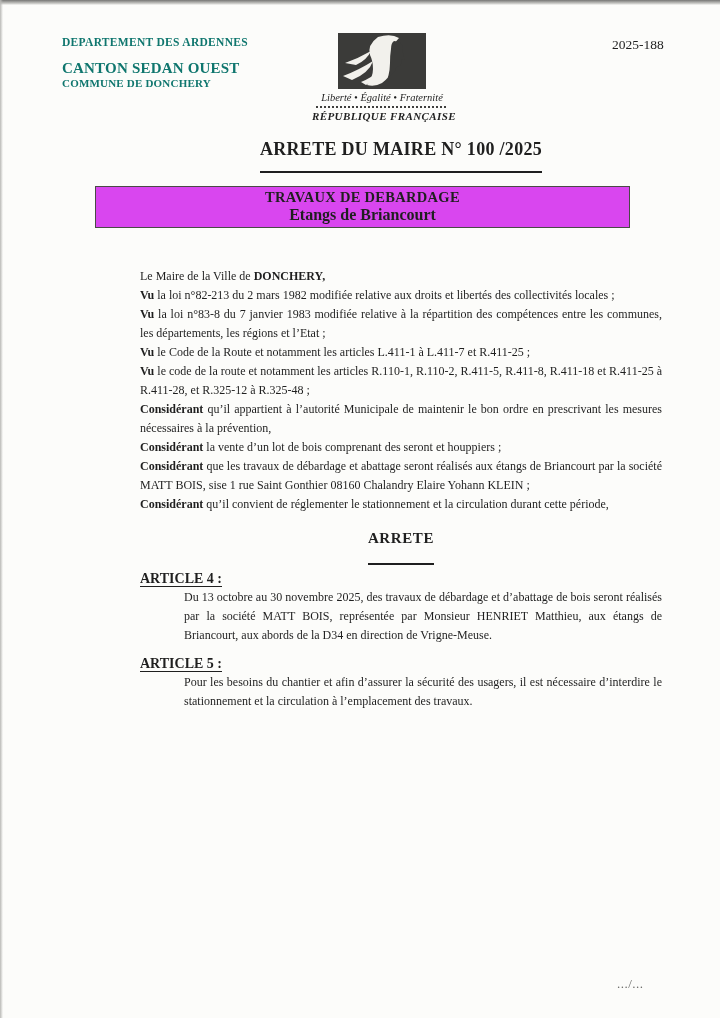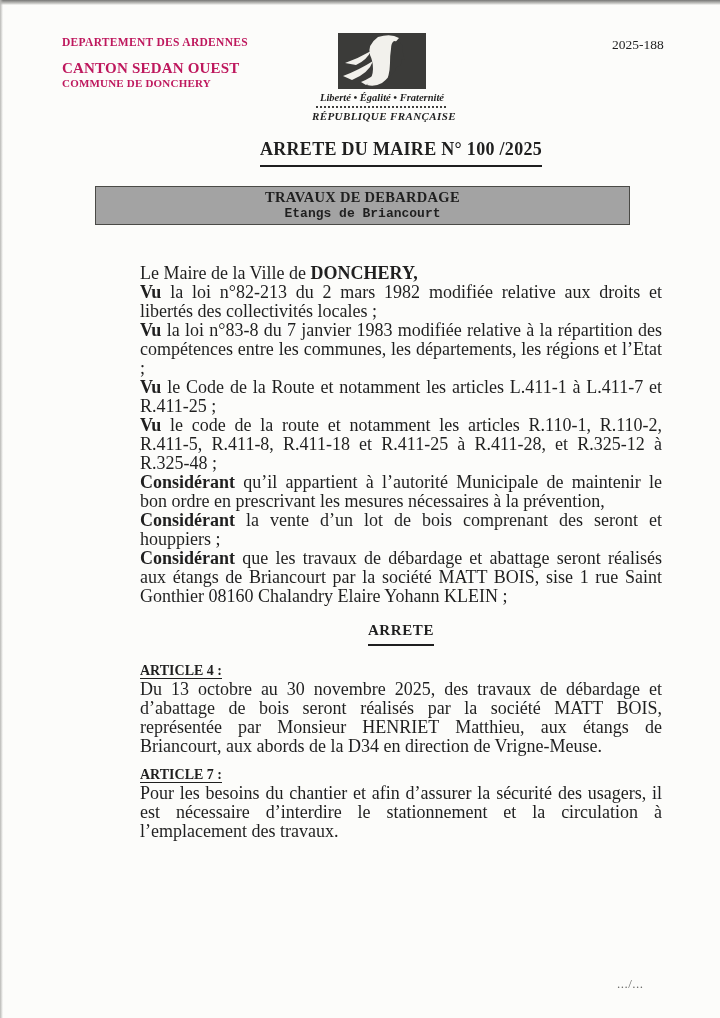--- a/index.html
+++ b/index.html
@@ -12,55 +12,55 @@
     font-family:"Liberation Serif","DejaVu Serif",serif;
     overflow:hidden;
   }
   
   .scan-edge-top { position:absolute; top:0; left:0; width:720px; height:5px;
     background:linear-gradient(#767674,#d8d8d5 80%,rgba(216,216,213,0)); }
   .scan-edge-left { position:absolute; top:0; left:0; width:3px; height:1018px;
     background:linear-gradient(90deg,#b9b9b6,rgba(233,233,230,0)); }
 
   
-  .header-left { position:absolute; top:36px; left:62px; font-weight:bold; color:#be185d; }
+  .header-left { position:absolute; top:36px; left:62px; font-weight:bold; color:#0f766e; }
   .dept { font-size:11.5px; letter-spacing:.3px; }
   .canton { margin-top:12px; font-size:15px; letter-spacing:.2px; }
   .commune { font-size:11px; letter-spacing:.2px; }
 
   .logo-block { position:absolute; top:33px; left:312px; width:140px; text-align:center; }
   .logo-rect svg { display:block; margin:0 auto; }
-  .motto { margin-top:3px; font-size:10.5px; font-style:italic; font-weight:bold; white-space:nowrap; }
+  .motto { margin-top:3px; font-size:10.5px; font-style:italic; font-weight:normal; white-space:nowrap; }
   .dash-sep { height:2px; margin:3px 4px 2px;
     background:repeating-linear-gradient(90deg,#3f3f3d 0 2px,transparent 2px 4px); }
   .republic { font-size:11px; font-style:italic; font-weight:bold; letter-spacing:.4px; white-space:nowrap; }
 
   .ref-number { position:absolute; top:37px; left:612px; font-size:13.5px; }
 
   
   .content { position:absolute; top:0; left:140px; width:522px; }
   .decree-title { margin-top:139px; text-align:center; font-size:18px; font-weight:bold; letter-spacing:.3px; }
-  .decree-title span { border-bottom:2.5px solid #1f1f1f; padding-bottom:6px; }
+  .decree-title span { border-bottom:2.5px solid #1f1f1f; padding-bottom:12px; }
 
   .subject-box { margin:26px 0 0 -45px; width:535px;
-    border:1.5px solid #4a4a46; background:#a3a3a3;
+    border:1.5px solid #4a4a46; background:#d946ef;
     text-align:center; padding:2px 0 3px; }
   .subject-box .line1 { font-weight:bold; font-size:14.5px; letter-spacing:.3px; }
-  .subject-box .line2 { font-weight:bold; font-size:13px;font-family:Liberation Mono, monospace; }
+  .subject-box .line2 { font-weight:bold; font-size:16px; }
 
-  p.body-line { font-size:18px; line-height:19px; text-align:justify; }
+  p.body-line { font-size:12px; line-height:19px; text-align:justify; }
   .intro { margin-top:39px; }
   .clause { margin-top:0; }
   .kw { font-weight:bold; }
   .arrete-heading { margin-top:16px; text-align:center; font-size:15px; font-weight:bold; }
-  .arrete-heading span { border-bottom:2px solid #1f1f1f; padding-bottom:6px; letter-spacing:.6px;font-family:Liberation Serif, serif; }
+  .arrete-heading span { border-bottom:2px solid #1f1f1f; padding-bottom:17px; letter-spacing:.6px;font-family:Liberation Serif, serif; }
   .article-heading { margin-top:22px; font-size:14px; font-weight:bold; line-height:19px; }
   .article-heading span { border-bottom:1.8px solid #1f1f1f; }
   .article-heading.second { margin-top:9px; }
-  .article-text { margin-top:0; }
+  .article-text { margin-top:0;margin-left:44px; }
 
   .continuation { position:absolute; top:976px; left:617px; font-size:13px; color:#6d6d6b; letter-spacing:.5px; }
 </style>
 </head>
 <body>
 
 <div class="page">
   <div class="scan-edge-top"></div>
   <div class="scan-edge-left"></div>
 
@@ -100,30 +100,31 @@
 
     <p class="body-line intro"><span>Le Maire de la Ville de </span><b>DONCHERY,</b></p>
 
     <p class="body-line clause"><b class="kw">Vu</b> <span>la loi n°82-213 du 2 mars 1982 modifiée relative aux droits et libertés des collectivités locales ;</span></p>
     <p class="body-line clause"><b class="kw">Vu</b> <span>la loi n°83-8 du 7 janvier 1983 modifiée relative à la répartition des compétences entre les communes, les départements, les régions et l’Etat ;</span></p>
     <p class="body-line clause"><b class="kw">Vu</b> <span>le Code de la Route et notamment les articles L.411-1 à L.411-7 et R.411-25 ;</span></p>
     <p class="body-line clause"><b class="kw">Vu</b> <span>le code de la route et notamment les articles R.110-1, R.110-2, R.411-5, R.411-8, R.411-18 et R.411-25 à R.411-28, et R.325-12 à R.325-48 ;</span></p>
     <p class="body-line clause"><b class="kw">Considérant</b> <span>qu’il appartient à l’autorité Municipale de maintenir le bon ordre en prescrivant les mesures nécessaires à la prévention,</span></p>
     <p class="body-line clause"><b class="kw">Considérant</b> <span>la vente d’un lot de bois comprenant des seront et houppiers ;</span></p>
     <p class="body-line clause"><b class="kw">Considérant</b> <span>que les travaux de débardage et abattage seront réalisés aux étangs de Briancourt par la société MATT BOIS, sise 1 rue Saint Gonthier 08160 Chalandry Elaire Yohann KLEIN ;</span></p>
+    <p class="body-line clause"><b class="kw">Considérant</b> <span>qu’il convient de réglementer le stationnement et la circulation durant cette période,</span></p>
 
     <div class="arrete-heading">
       <span>ARRETE</span>
     </div>
 
     <div class="article-heading">
       <span>ARTICLE 4 :</span>
     </div>
     <p class="body-line article-text">Du 13 octobre au 30 novembre 2025, des travaux de débardage et d’abattage de bois seront réalisés par la société MATT BOIS, représentée par Monsieur HENRIET Matthieu, aux étangs de Briancourt, aux abords de la D34 en direction de Vrigne-Meuse.</p>
 
     <div class="article-heading second">
-      <span>ARTICLE 7 :</span>
+      <span>ARTICLE 5 :</span>
     </div>
     <p class="body-line article-text">Pour les besoins du chantier et afin d’assurer la sécurité des usagers, il est nécessaire d’interdire le stationnement et la circulation à l’emplacement des travaux.</p>
   </div>
 
   <div class="continuation">.../...</div>
 </div>
 
 </body></html>

